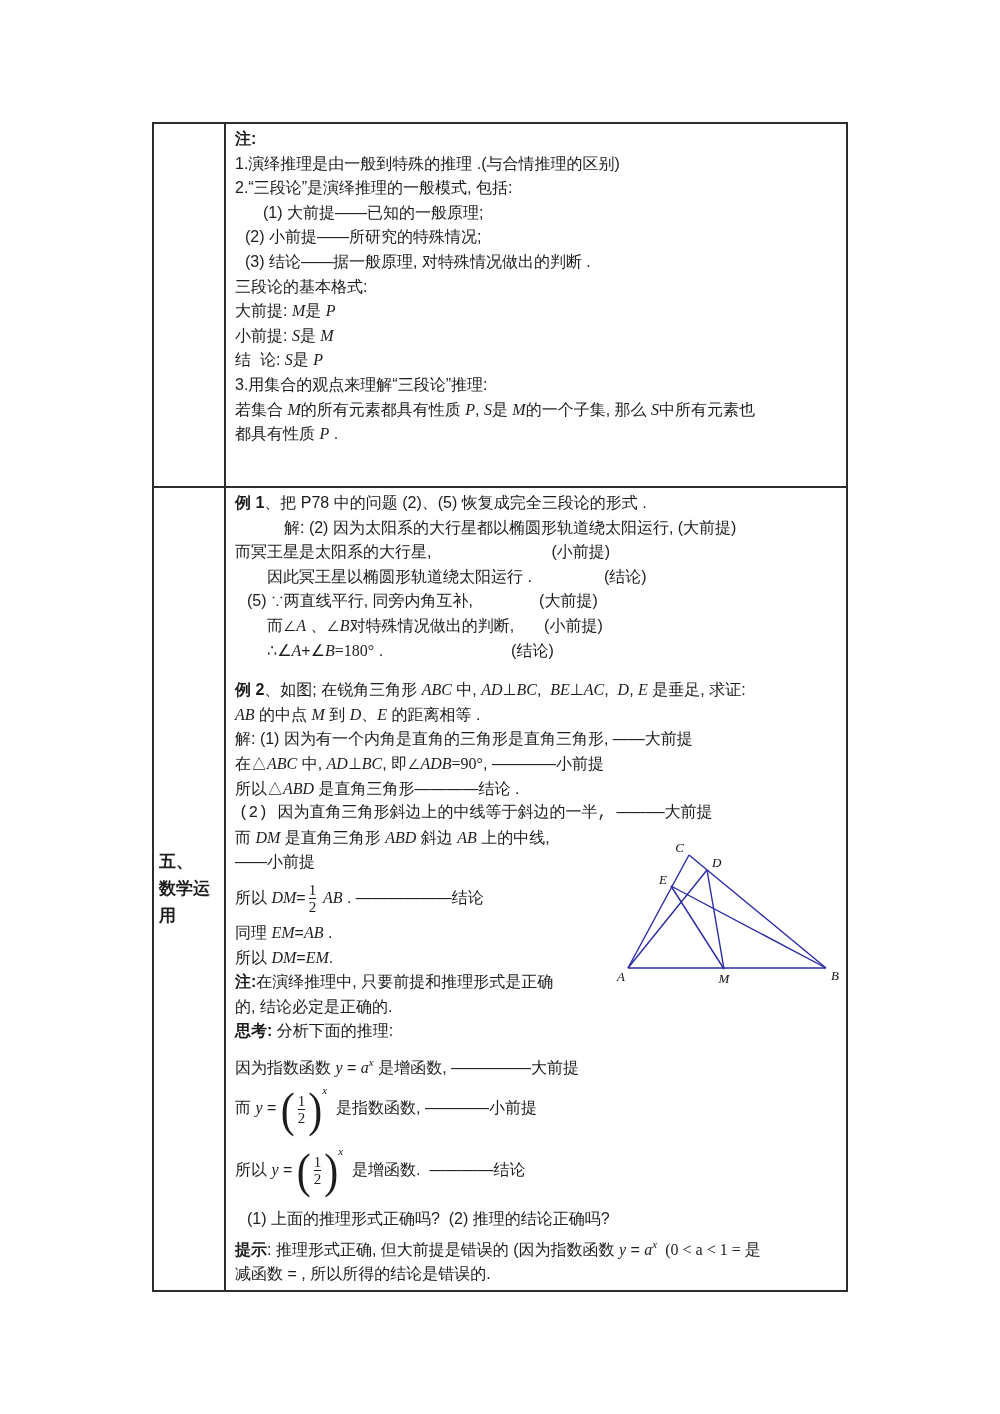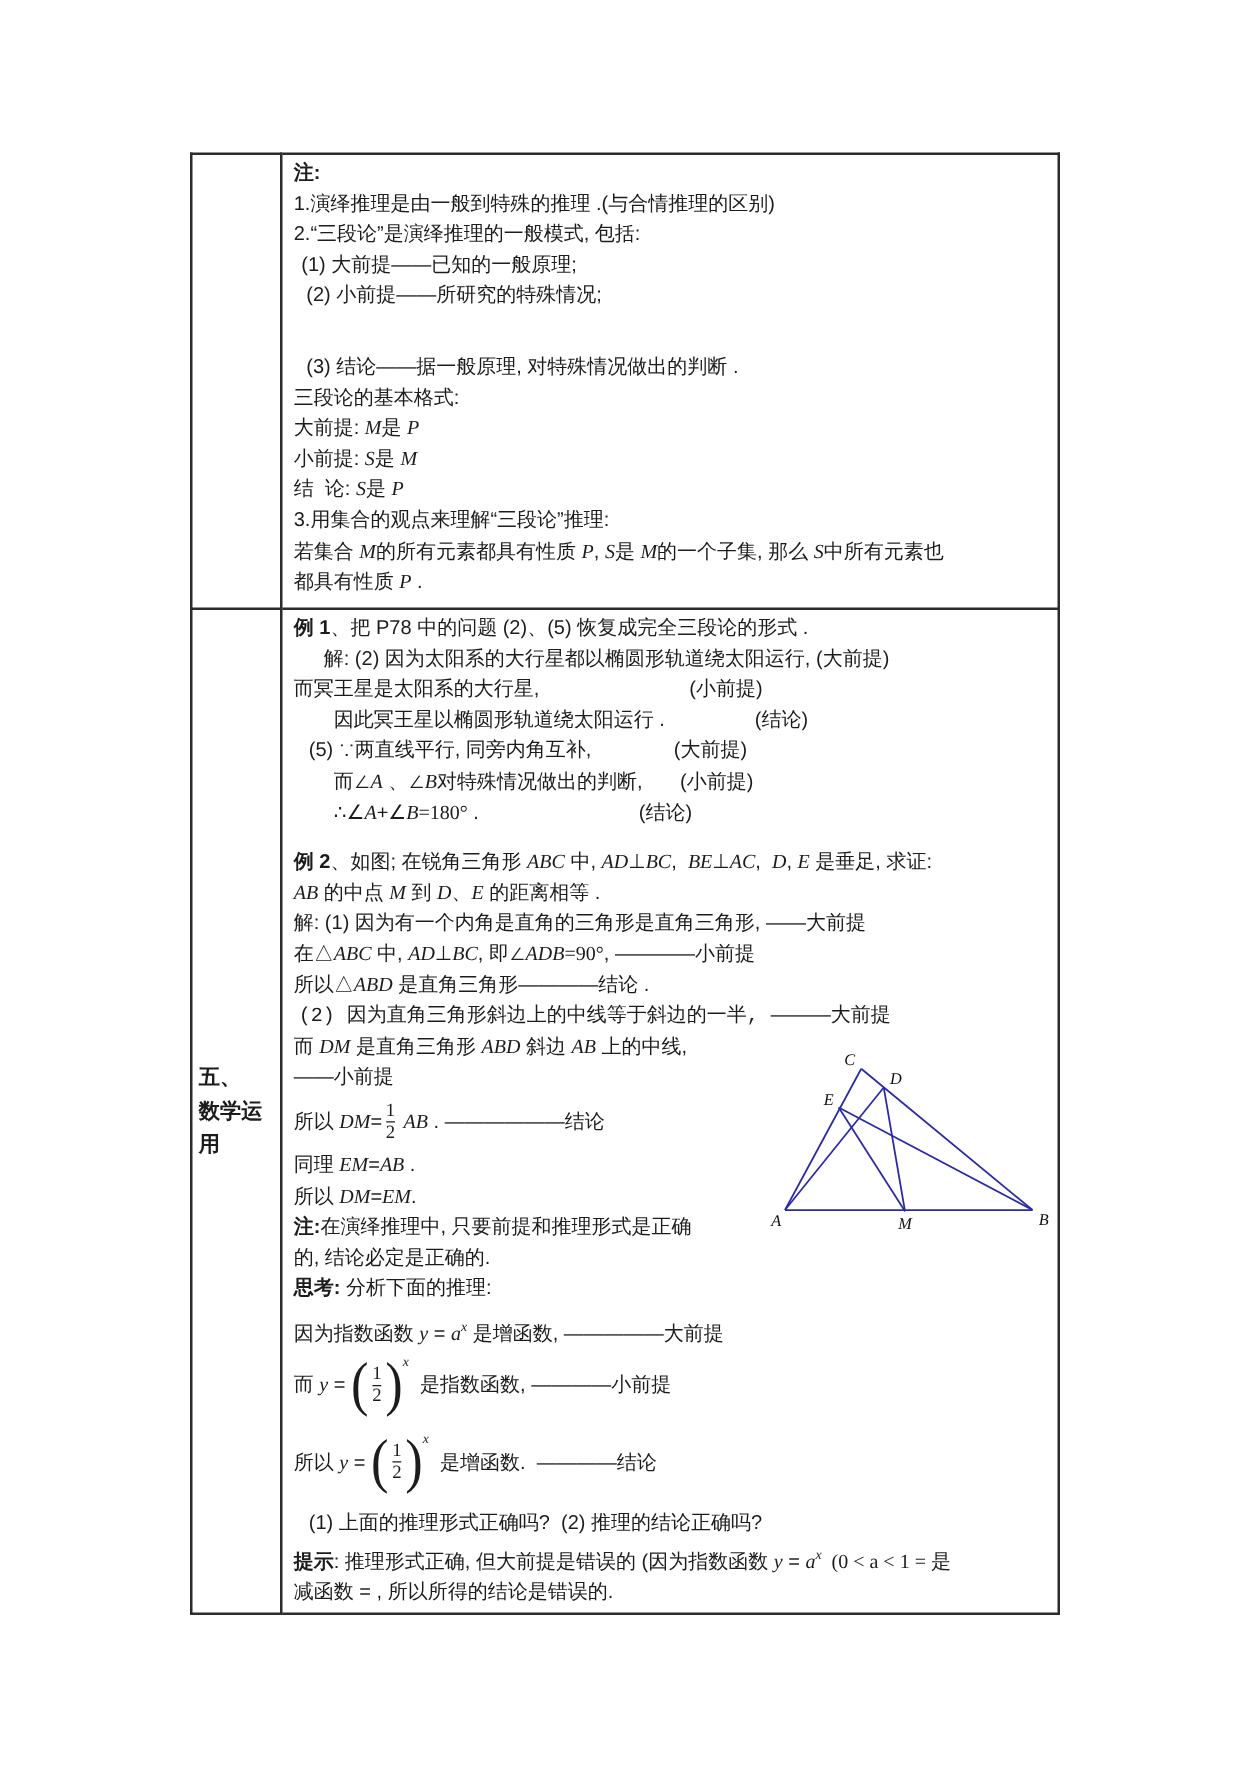--- a/index.html
+++ b/index.html
@@ -57,23 +57,23 @@
 <table class="doc-table">
   <tbody>
       <tr>
     <td class="col-label" style="height:362px;"></td>
     <td>
       <div class="cellwrap">
         <div id="r1-lines">
               <div class="line"><span class="seg-b">注:</span></div>
               <div class="line"><span class="seg-n">1.演绎推理是由一般到特殊的推理 .(与合情推理的区别)</span></div>
               <div class="line"><span class="seg-n">2.“三段论”是演绎推理的一般模式, 包括:</span></div>
-              <div class="line" style="margin-left: 6px;"><span class="seg-n">(1) 大前提——已知的一般原理;</span></div>
+              <div class="line" style="margin-left: 28px;"><span class="seg-n">(1) 大前提——已知的一般原理;</span></div>
               <div class="line" style="margin-left: 10px;"><span class="seg-n">(2) 小前提——所研究的特殊情况;</span></div>
-              <div class="line" style="margin-left: 10px; margin-top: 32px;"><span class="seg-n">(3) 结论——据一般原理, 对特殊情况做出的判断 .</span></div>
+              <div class="line" style="margin-left: 10px;"><span class="seg-n">(3) 结论——据一般原理, 对特殊情况做出的判断 .</span></div>
               <div class="line"><span class="seg-n">三段论的基本格式:</span></div>
               <div class="line"><span class="seg-n">大前提: </span><span class="seg-m">M</span><span class="seg-n">是 </span><span class="seg-m">P</span></div>
               <div class="line"><span class="seg-n">小前提: </span><span class="seg-m">S</span><span class="seg-n">是 </span><span class="seg-m">M</span></div>
               <div class="line"><span class="seg-n">结  论: </span><span class="seg-m">S</span><span class="seg-n">是 </span><span class="seg-m">P</span></div>
               <div class="line"><span class="seg-n">3.用集合的观点来理解“三段论”推理:</span></div>
               <div class="line"><span class="seg-n">若集合 </span><span class="seg-m">M</span><span class="seg-n">的所有元素都具有性质 </span><span class="seg-m">P</span><span class="seg-n">, </span><span class="seg-m">S</span><span class="seg-n">是 </span><span class="seg-m">M</span><span class="seg-n">的一个子集, 那么 </span><span class="seg-m">S</span><span class="seg-n">中所有元素也</span></div>
               <div class="line"><span class="seg-n">都具有性质 </span><span class="seg-m">P</span><span class="seg-n"> .</span></div>
             </div>
       </div>
     </td>
@@ -83,21 +83,21 @@
       <div class="side-label">
         <div>五、</div>
         <div>数学运</div>
         <div>用</div>
       </div>
     </td>
     <td>
       <div class="cellwrap">
         <div id="r2-lines">
               <div class="line"><span class="seg-b">例 1</span><span class="seg-n">、把 P78 中的问题 (2)、(5) 恢复成完全三段论的形式 .</span></div>
-              <div class="line" style="margin-left: 24px;"><span class="seg-n">解: (2) 因为太阳系的大行星都以椭圆形轨道绕太阳运行, (大前提)</span></div>
+              <div class="line" style="margin-left: 49px;"><span class="seg-n">解: (2) 因为太阳系的大行星都以椭圆形轨道绕太阳运行, (大前提)</span></div>
               <div class="line" style=""><span class="seg-n">而冥王星是太阳系的大行星,</span><span class="seg-g" style="width: 120px;"></span><span class="seg-n">(小前提)</span></div>
               <div class="line" style="margin-left: 32px;"><span class="seg-n">因此冥王星以椭圆形轨道绕太阳运行 .</span><span class="seg-g" style="width: 72px;"></span><span class="seg-n">(结论)</span></div>
               <div class="line" style="margin-left: 12px;"><span class="seg-n">(5) ∵两直线平行, 同旁内角互补,</span><span class="seg-g" style="width: 66px;"></span><span class="seg-n">(大前提)</span></div>
               <div class="line" style="margin-left: 32px;"><span class="seg-n">而∠</span><span class="seg-m">A</span><span class="seg-n"> 、∠</span><span class="seg-m">B</span><span class="seg-n">对特殊情况做出的判断,</span><span class="seg-g" style="width: 30px;"></span><span class="seg-n">(小前提)</span></div>
               <div class="line" style="margin-left: 32px;"><span class="seg-n">∴∠</span><span class="seg-m">A</span><span class="seg-n">+∠</span><span class="seg-m">B</span><span class="seg-r">=180°</span><span class="seg-n"> .</span><span class="seg-g" style="width: 128px;"></span><span class="seg-n">(结论)</span></div>
               <div class="line" style="margin-top: 15px;"><span class="seg-b">例 2</span><span class="seg-n">、如图; 在锐角三角形 </span><span class="seg-m">ABC</span><span class="seg-n"> 中, </span><span class="seg-m">AD</span><span class="seg-n">⊥</span><span class="seg-m">BC</span><span class="seg-n">,  </span><span class="seg-m">BE</span><span class="seg-n">⊥</span><span class="seg-m">AC</span><span class="seg-n">,  </span><span class="seg-m">D</span><span class="seg-n">, </span><span class="seg-m">E</span><span class="seg-n"> 是垂足, 求证:</span></div>
               <div class="line"><span class="seg-m">AB</span><span class="seg-n"> 的中点 </span><span class="seg-m">M</span><span class="seg-n"> 到 </span><span class="seg-m">D</span><span class="seg-n">、</span><span class="seg-m">E</span><span class="seg-n"> 的距离相等 .</span></div>
               <div class="line"><span class="seg-n">解: (1) 因为有一个内角是直角的三角形是直角三角形, ——大前提</span></div>
               <div class="line"><span class="seg-n">在△</span><span class="seg-m">ABC</span><span class="seg-n"> 中, </span><span class="seg-m">AD</span><span class="seg-n">⊥</span><span class="seg-m">BC</span><span class="seg-n">, 即∠</span><span class="seg-m">ADB</span><span class="seg-r">=90°</span><span class="seg-n">, ————小前提</span></div>
               <div class="line"><span class="seg-n">所以△</span><span class="seg-m">ABD</span><span class="seg-n"> 是直角三角形————结论 .</span></div>

